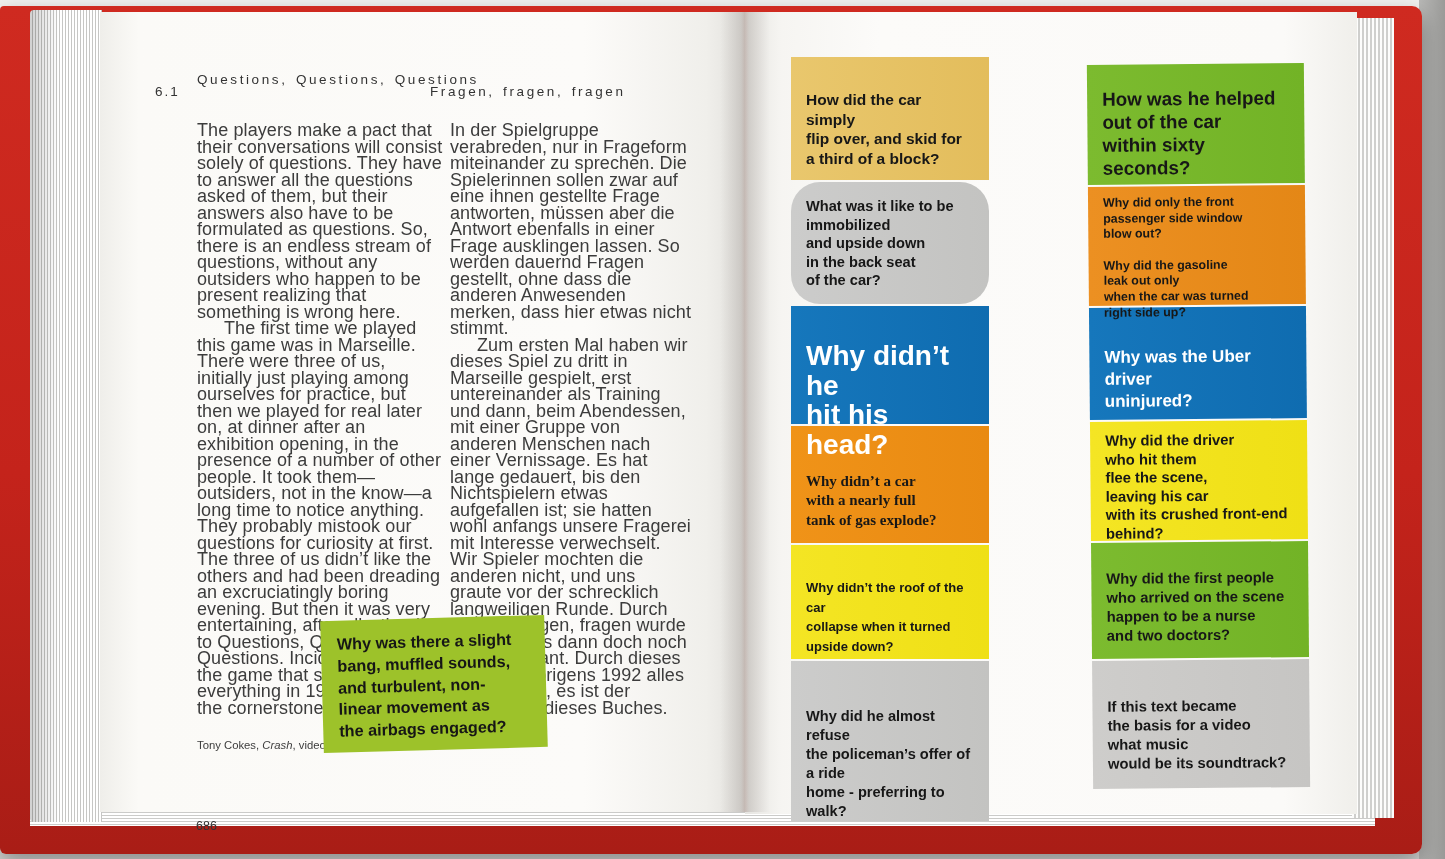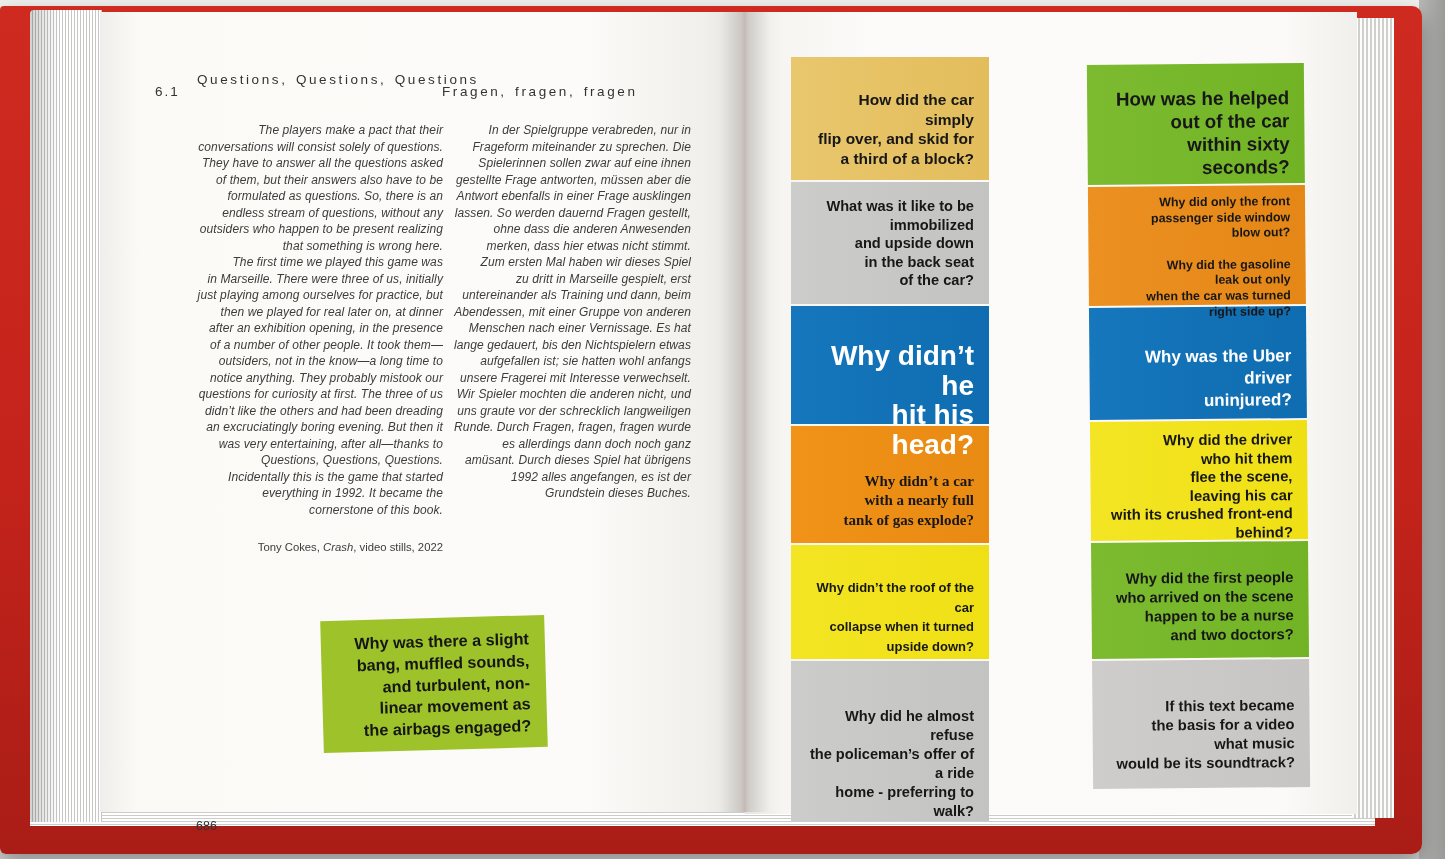--- a/index.html
+++ b/index.html
@@ -1,20 +1,20 @@
 <!DOCTYPE html>
 <html><head>
 <meta charset="utf-8">
 <style>
   * { margin:0; padding:0; box-sizing:border-box; }
   html,body { width:1445px; height:859px; overflow:hidden; }
   body { font-family:"Liberation Sans", sans-serif; background:#e9e9e7; }
 
   .stage { position:relative; width:1445px; height:859px;
-           background:linear-gradient(180deg,#f0f0ee 0%,#e9e9e7 60%,#d8d8d6 100%);text-align:right; }
+           background:linear-gradient(180deg,#f0f0ee 0%,#e9e9e7 60%,#d8d8d6 100%); }
 
   
   .bg-right { position:absolute; right:0; top:0; width:26px; height:100%;
               background:linear-gradient(90deg,#b9b9b7,#9a9a98); }
 
   
   .cover { position:absolute; left:0; top:6px; width:1422px; height:848px;
            background:linear-gradient(180deg,#cf2a20 0%,#c4231b 55%,#a91d16 100%);
            border-radius:4px 10px 10px 6px;
            box-shadow:0 10px 22px rgba(0,0,0,.35); }
@@ -35,42 +35,42 @@
        background:linear-gradient(90deg,#efeeea 0%,#fbfaf7 6%,#fcfbf9 75%,#f0efeb 94%,#e1e0dc 100%); }
   .page-right { left:745px; width:612px; height:802px;
        background:linear-gradient(90deg,#e6e5e1 0%,#f6f5f2 6%,#fcfbf9 22%,#fbfaf8 88%,#f0efeb 100%); }
   .gutter { position:absolute; left:720px; top:12px; width:50px; height:800px; pointer-events:none;
        background:linear-gradient(90deg,rgba(0,0,0,0) 0%,rgba(40,20,15,.12) 42%,rgba(90,40,30,.22) 50%,rgba(40,20,15,.12) 58%,rgba(0,0,0,0) 100%); }
 
   
   .lp-text { color:#3a3a3a; }
   .sec-num   { position:absolute; left:55px;  top:72px; font-size:13.5px; letter-spacing:2px; color:#333; }
   .title-en  { position:absolute; left:97px;  top:60px; font-size:13.5px; letter-spacing:2.6px; word-spacing:2px; color:#333; }
-  .title-de  { position:absolute; left:342px; top:72px; font-size:13.5px; letter-spacing:2.6px; word-spacing:2px; color:#333; }
+  .title-de  { position:absolute; left:330px; top:72px; font-size:13.5px; letter-spacing:2.6px; word-spacing:2px; color:#333; }
   .col-en { position:absolute; left:97px;  top:110px; width:246px; }
   .col-de { position:absolute; left:350px; top:110px; width:241px; }
-  .col-en p, .col-de p { font-size:12px; line-height:16.5px; letter-spacing:.1px; color:#3c3c3c;font-style:italic; }
+  .col-en p, .col-de p { font-size:18px; line-height:16.5px; letter-spacing:.1px; color:#3c3c3c; }
   .p-indent { text-indent:27px; }
   .credit { margin-top:23px; font-size:11.3px; color:#3c3c3c; }
   .credit i { font-style:italic; }
   .pagenum { position:absolute; left:96px; top:807px; font-size:12.5px; color:#333; }
 
   .green-card { position:absolute; left:222px; top:606px; width:224px; height:132px;
        background:#9dc22a; transform:rotate(-1.6deg);
        padding:13px 16px; font-weight:bold; font-size:16.2px; line-height:21.8px;
        color:#161616; white-space:pre-line; }
 
   
   .qcol { position:absolute; top:0; }
   .qcol1 { left:46px;  top:45px; width:198px; }
   .qcol2 { left:345px; top:52px; width:217px; transform:rotate(-0.5deg); }
   .blk { width:100%; margin-bottom:2px; padding:0 15px; display:flex; flex-direction:column;
          font-weight:bold; color:#171717; white-space:pre-line; }
   .c1-b1 { height:123px; background:linear-gradient(90deg,#e9c76d,#e3bd5c); font-size:15.5px; line-height:19.5px; padding-top:33px; }
-  .c1-b2 { height:122px; background:linear-gradient(90deg,#cccccb,#c3c3c1); font-size:14.6px; line-height:18.6px; padding-top:15px; }
+  .c1-b2 { height:122px; background:linear-gradient(90deg,#cccccb,#c3c3c1); font-size:14.6px; line-height:18.6px; padding-top:15px;border-radius:29px; }
   .c1-b3 { height:118px; background:linear-gradient(90deg,#1677bc,#0f6cb0); color:#fff; font-size:28px; line-height:29.5px; padding-top:35px; }
   .c1-b4 { height:117px; background:linear-gradient(90deg,#f09318,#e98a12); font-size:15px; line-height:19.5px; justify-content:flex-end; padding-bottom:13px;font-family:Liberation Serif, serif; }
   .c1-b5 { height:114px; background:linear-gradient(90deg,#f4e524,#efe015); font-size:13px; line-height:19.5px; padding-top:33px; }
   .c1-b6 { height:160px; background:linear-gradient(90deg,#cccccb,#c3c3c1); font-size:14.6px; line-height:19px; justify-content:flex-end; }
   .c2-b1 { height:120px; background:linear-gradient(90deg,#7cbb2f,#72b326); font-size:18.8px; line-height:23px; padding-top:23px; }
   .c2-b2 { height:119px; background:linear-gradient(90deg,#ec9022,#e48716); font-size:12.4px; line-height:15.6px; padding-top:9px; }
   .c2-b2 .q2 { margin-top:16px; }
   .c2-b3 { height:112px; background:linear-gradient(90deg,#1677bc,#0f6cb0); color:#fff; font-size:17px; line-height:22px; padding-top:39px; }
   .c2-b4 { height:119px; background:linear-gradient(90deg,#f4e524,#efe015); font-size:14.8px; line-height:18.6px; padding-top:10px; }
   .c2-b5 { height:116px; background:linear-gradient(90deg,#7cbb2f,#72b326); font-size:14.8px; line-height:19px; padding-top:27px; }

